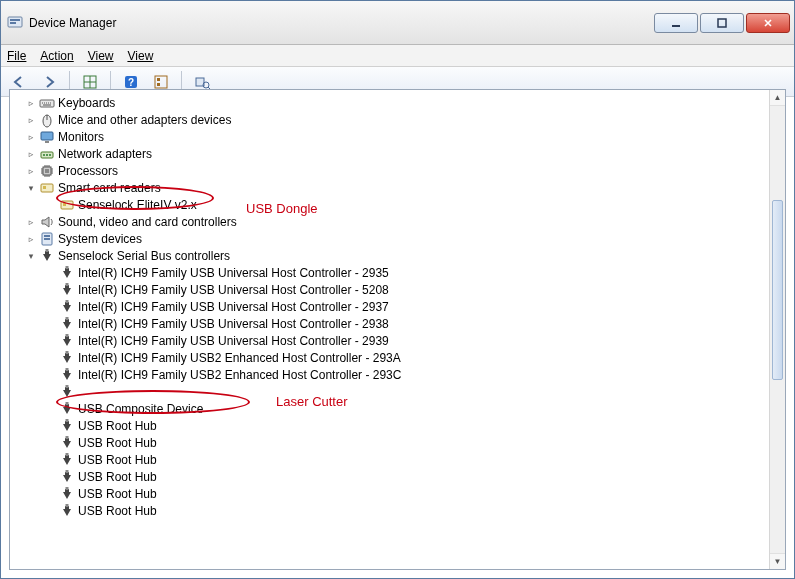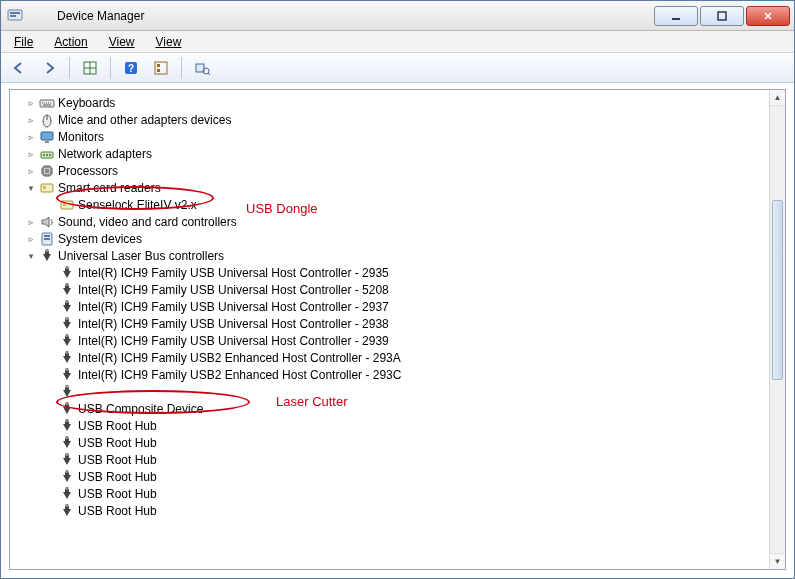--- a/index.html
+++ b/index.html
@@ -8,26 +8,25 @@
     font-family: "Segoe UI", Tahoma, sans-serif;
     font-size: 12px;
     background: #fff;
     width: 795px; height: 579px;
     overflow: hidden;
     border: 1px solid #5a7aa0;
     position: relative;
   }
   
   .titlebar {
-    height: 30px;
+    height: 44px;
     background: linear-gradient(to bottom, #f7f7f7 0%, #ededed 50%, #e3e3e3 100%);
     border-bottom: 1px solid #b8b8b8;
     display: flex; align-items: center;
     padding: 0 4px 0 6px;
-    gap: 28px;
   }
   .titlebar .app-icon {
     width:16px; height:16px; margin-right:6px;
     display:inline-flex; align-items:center; justify-content:center;
   }
   .titlebar .title { flex: 0 0 auto; }
   .titlebar .spacer { flex: 1 1 auto; }
   .winbtns { display:flex; gap:2px; }
   .winbtn {
     width:44px; height:20px;
@@ -42,21 +41,21 @@
   }
   
   .menubar {
     height: 22px;
     background:#f3f3f3;
     border-bottom:1px solid #d0d0d0;
     display:flex; align-items:center;
     padding: 0 6px; gap: 14px;
   }
   .menubar span { text-decoration: underline; text-decoration-color: rgba(0,0,0,0.3); }
-  .menu-item { cursor:default;margin-left:7px; }
+  .menu-item { cursor:default; }
   .menu-item u { text-decoration: underline; }
   
   .toolbar {
     height: 30px;
     background: linear-gradient(to bottom,#fbfcfe,#e8eef7);
     border-bottom:1px solid #c7cdd6;
     display:flex; align-items:center;
     padding: 0 6px; gap:6px;
   }
   .tbtn {
@@ -296,21 +295,21 @@
           <span class="lbl">System devices</span>
         </li>
         <li class="row depth0">
           <span class="tw">▾</span>
           <span class="ico">
             <svg width="16" height="16" viewBox="0 0 16 16">
               <path d="M6 3h4v3h2l-4 7-4-7h2z" fill="#444"></path>
               <rect x="6.5" y="1" width="3" height="3" fill="#888"></rect>
             </svg>
           </span>
-          <span class="lbl">Universal Laser Bus controllers</span>
+          <span class="lbl">Senselock Serial Bus controllers</span>
         </li>
         <li class="row depth1">
           <span class="tw empty">•</span>
           <span class="ico">
             <svg width="16" height="16" viewBox="0 0 16 16">
               <path d="M6 3h4v3h2l-4 7-4-7h2z" fill="#444"></path>
               <rect x="6.5" y="1" width="3" height="3" fill="#888"></rect>
             </svg>
           </span>
           <span class="lbl">Intel(R) ICH9 Family USB Universal Host Controller - 2935</span>

